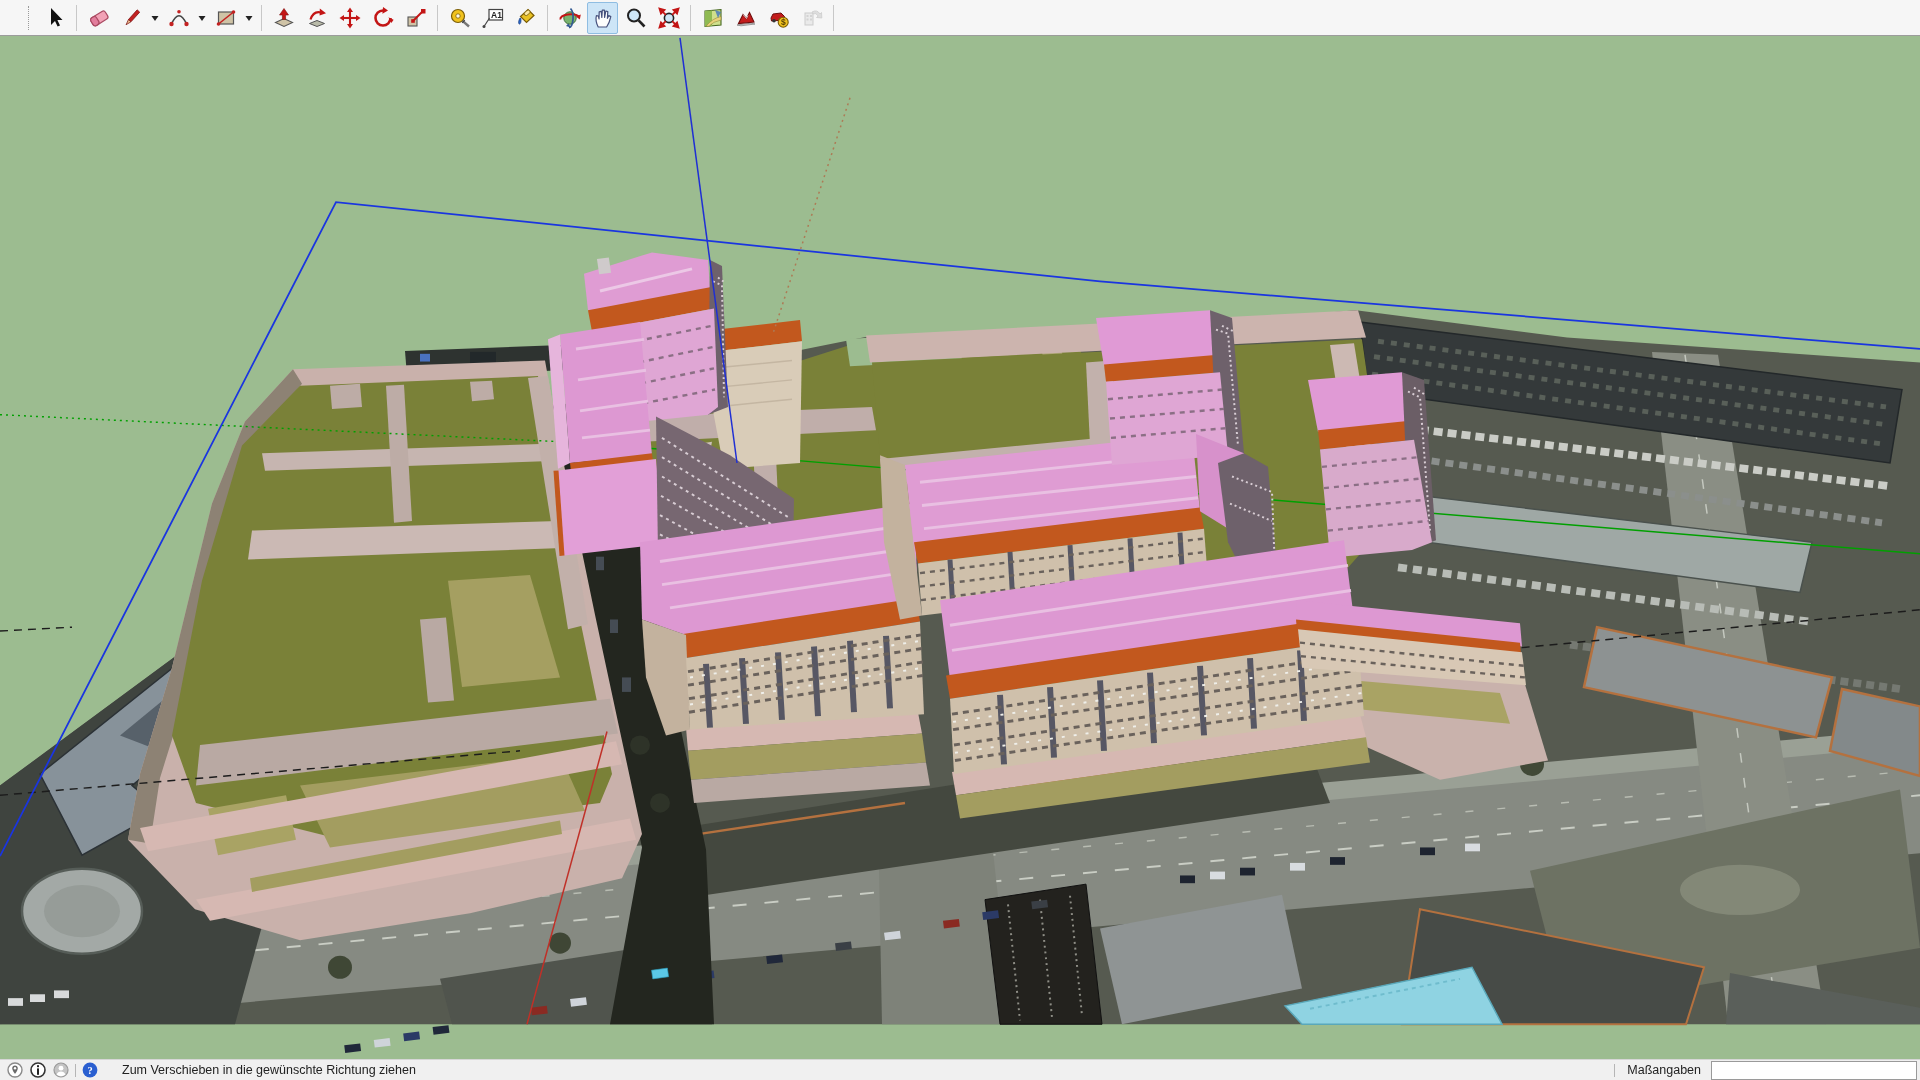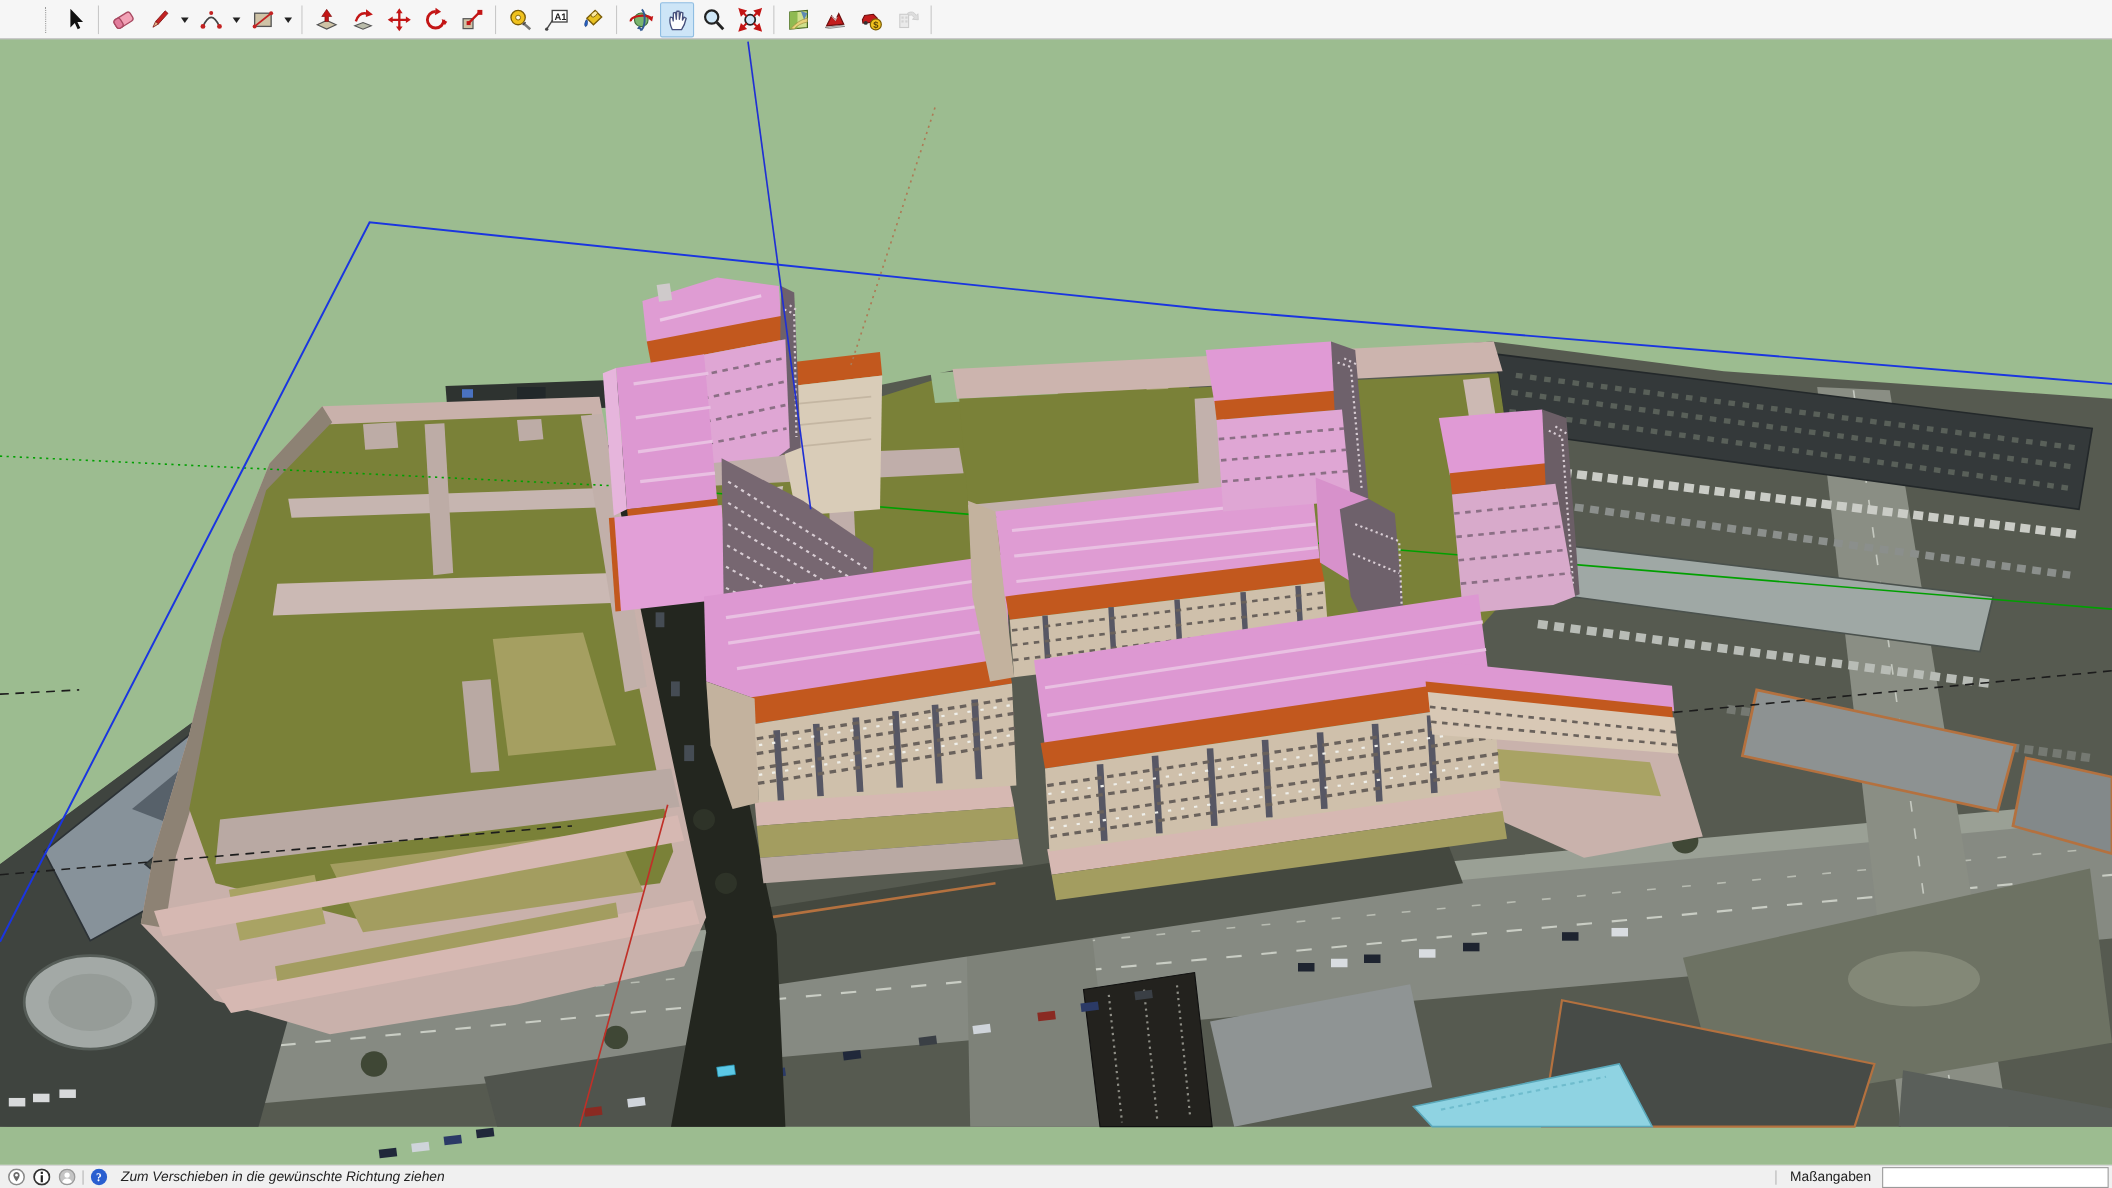--- a/index.html
+++ b/index.html
@@ -1,39 +1,39 @@
 <!DOCTYPE html>
 <html><head>
 <meta charset="utf-8">
 <style>
   html,body{margin:0;padding:0;background:#e8e8e8;font-family:"Liberation Sans",sans-serif;}
   #app{position:relative;width:1920px;height:1080px;overflow:hidden;background:#f0f0f0;}
 
   
   #toolbar{position:absolute;left:0;top:0;width:1920px;height:36px;background:#f6f6f6;
-           border-bottom:1px solid #9c9c9c;display:flex;align-items:center;box-sizing:border-box;padding-left:13px;}
+           border-bottom:1px solid #9c9c9c;display:flex;align-items:center;box-sizing:border-box;}
   .gripper{width:1px;height:24px;border-left:1px dotted #9a9a9a;margin:0 8px 0 28px;}
   .tsep{width:1px;height:26px;background:#c8c8c8;margin:0 5px;}
   .tbtn{width:29px;height:30px;display:flex;align-items:center;justify-content:center;
         border:1px solid transparent;border-radius:2px;margin:0 1px;cursor:default;}
   .tbtn.active{background:#cde5f7;border-color:#8fbde2;}
   .tbtn.disabled{opacity:.45;}
   .tdrop{width:13px;height:30px;display:flex;align-items:center;justify-content:center;margin-right:1px;}
 
   
   #viewport{position:absolute;left:0;top:36px;width:1920px;height:1023px;background:#9cbc90;cursor:grab;}
   #viewport svg{display:block;}
 
   
   #statusbar{position:absolute;left:0;top:1059px;width:1920px;height:21px;background:#f0f0f0;
              border-top:1px solid #d6d6d6;display:flex;align-items:center;box-sizing:border-box;
              font-size:12.5px;color:#222;}
   .sb-icon{width:16px;height:16px;margin-left:7px;flex:0 0 auto;}
   .sb-div{width:1px;height:13px;background:#b5b5b5;margin:0 6px;}
-  #status-hint{margin-left:12px;white-space:nowrap;font-style:italic;}
+  #status-hint{margin-left:24px;white-space:nowrap;}
   .sb-spacer{flex:1 1 auto;}
   #measure-label{margin:0 10px 0 6px;white-space:nowrap;}
   .measure-input{width:198px;height:17px;border:1px solid #9a9a9a;background:#fff;margin-right:3px;
                  font-size:12px;font-family:"Liberation Sans",sans-serif;padding:0 3px;}
 </style>
 </head>
 <body>
 
 <div id="app">
 

